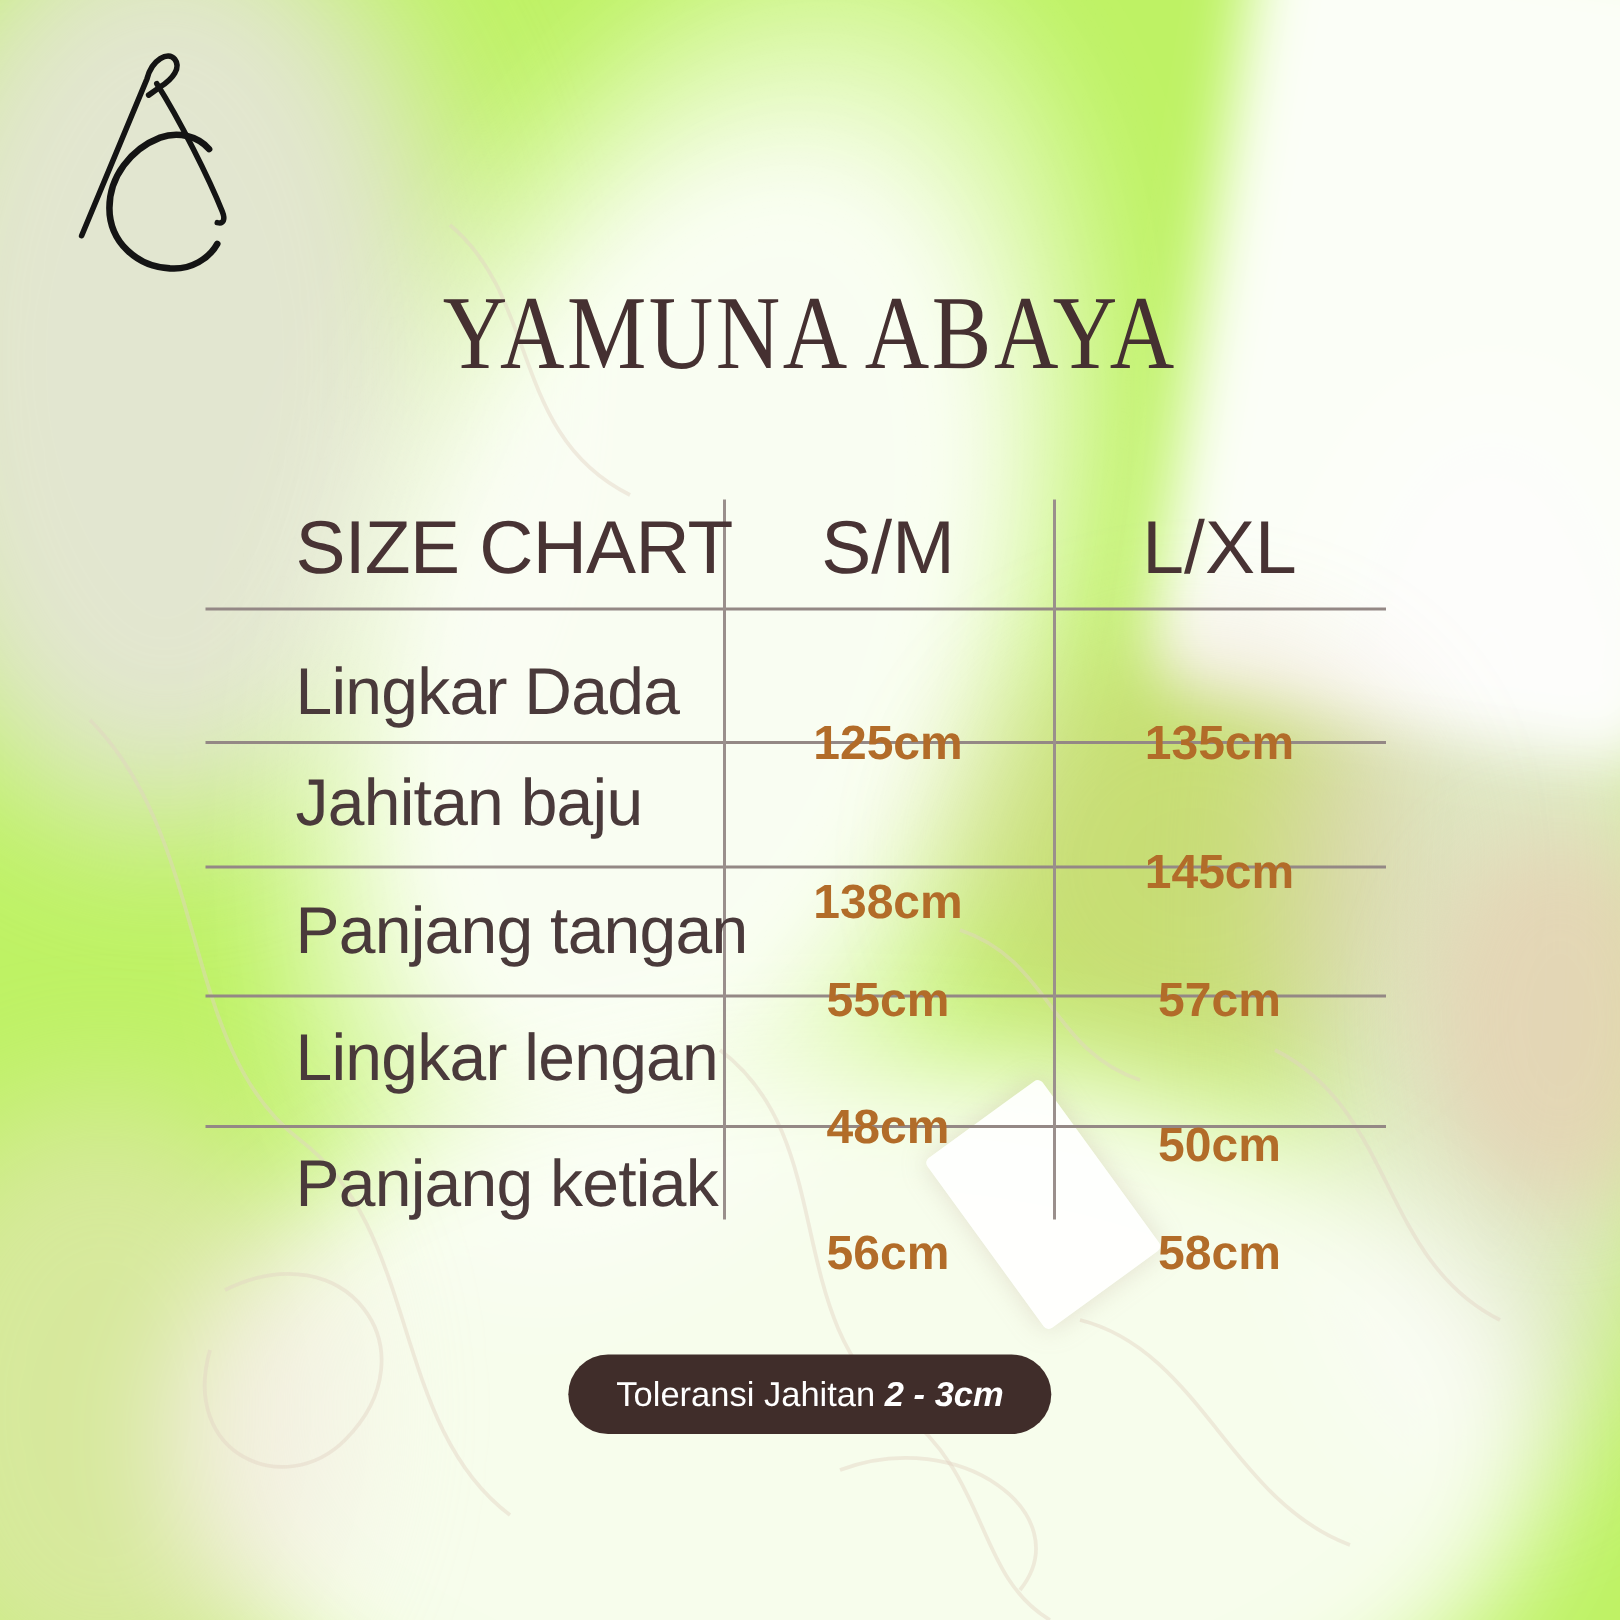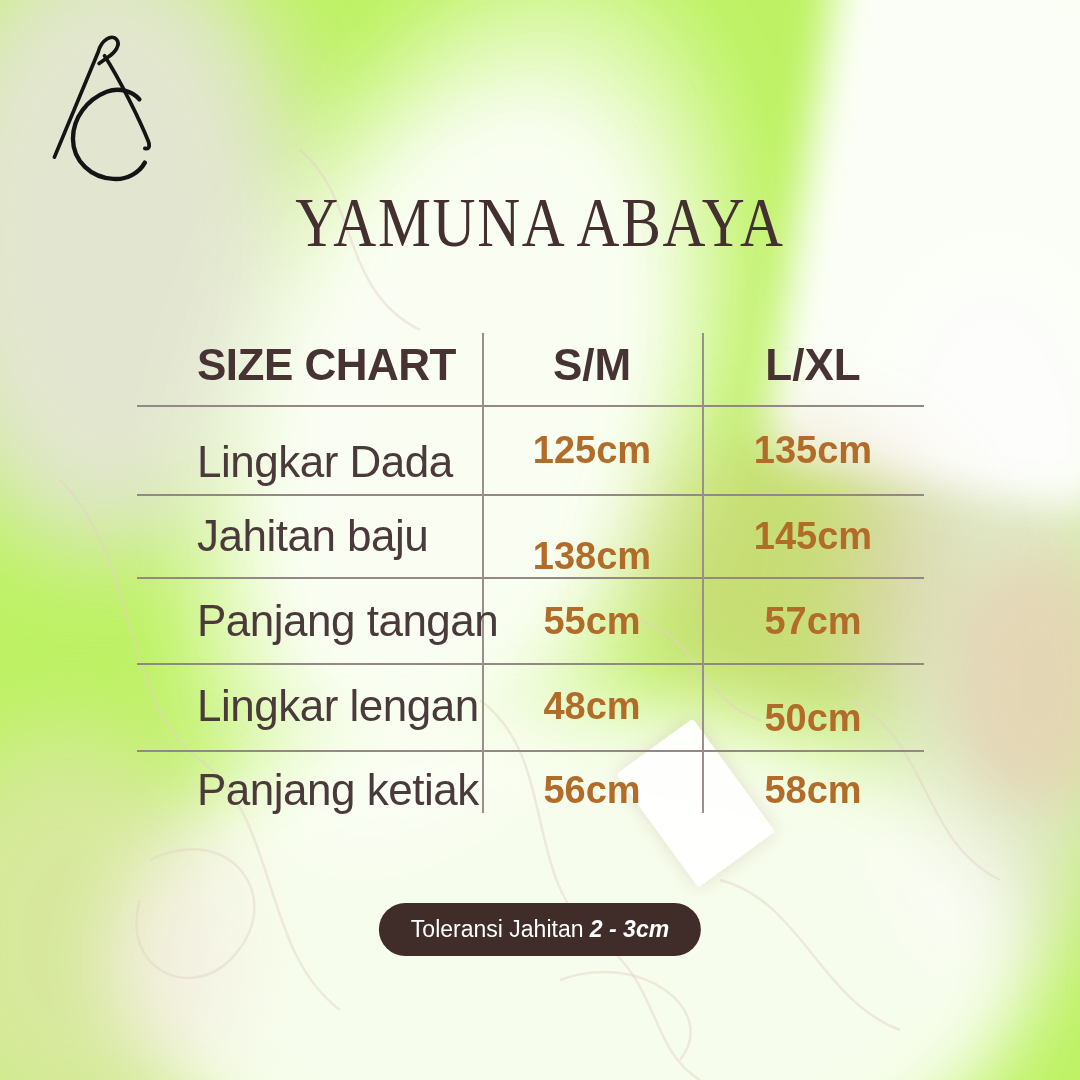--- a/index.html
+++ b/index.html
@@ -36,22 +36,22 @@
     transform:scaleX(.85);transform-origin:center;
     white-space:nowrap;
   }
   
   .hline{position:absolute;left:137px;width:787px;height:2px;background:#948885;}
   .vline{position:absolute;top:333px;width:2px;height:480px;background:#9a8f8c;}
   .cell{position:absolute;height:52px;line-height:52px;white-space:nowrap;}
   .c-label{left:197px;font-size:44px;letter-spacing:-.5px;color:#4a3a3b;}
   .c-sm{left:482px;width:220px;text-align:center;}
   .c-lxl{left:702px;width:222px;text-align:center;}
-  .c-head{font-weight:700;font-size:44px;color:#483334;}
-  .c-value{font-weight:700;font-size:38px;color:#b26c29;}
+  .c-head{font-weight:400;font-size:50px;color:#483334;}
+  .c-value{font-weight:700;font-size:32px;color:#b26c29;margin-top:45px;}
   .head-row .cell{height:50px;line-height:50px;top:340px;}
   
   .pill{
     position:absolute;top:903px;left:50%;transform:translateX(-50%);
     height:53px;line-height:53px;border-radius:27px;
     background:#402d2a;color:#ffffff;
     padding:0 32px;font-size:23px;white-space:nowrap;
   }
   .pill .bold{font-weight:700;font-style:italic;}
 </style>

